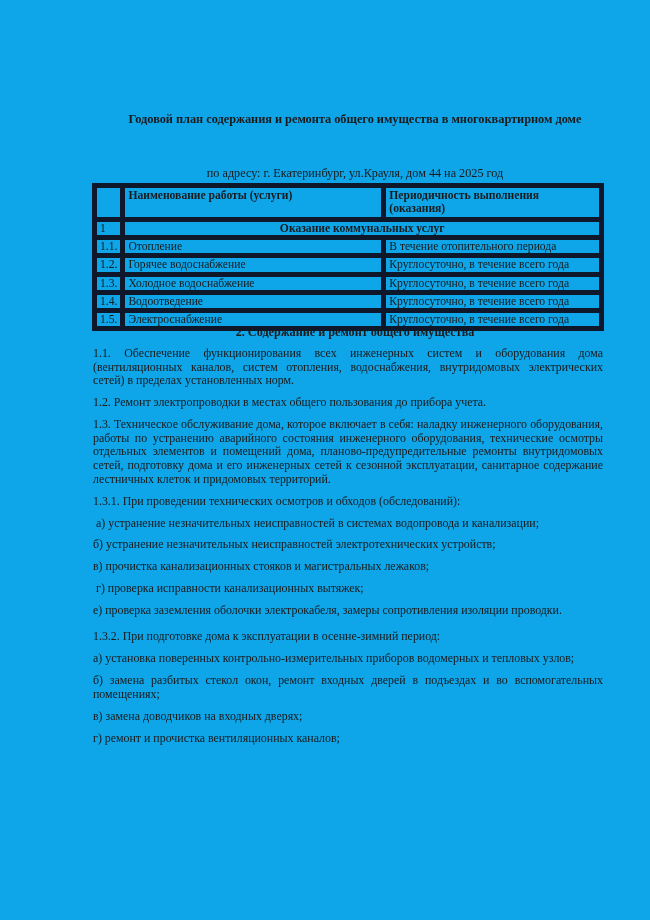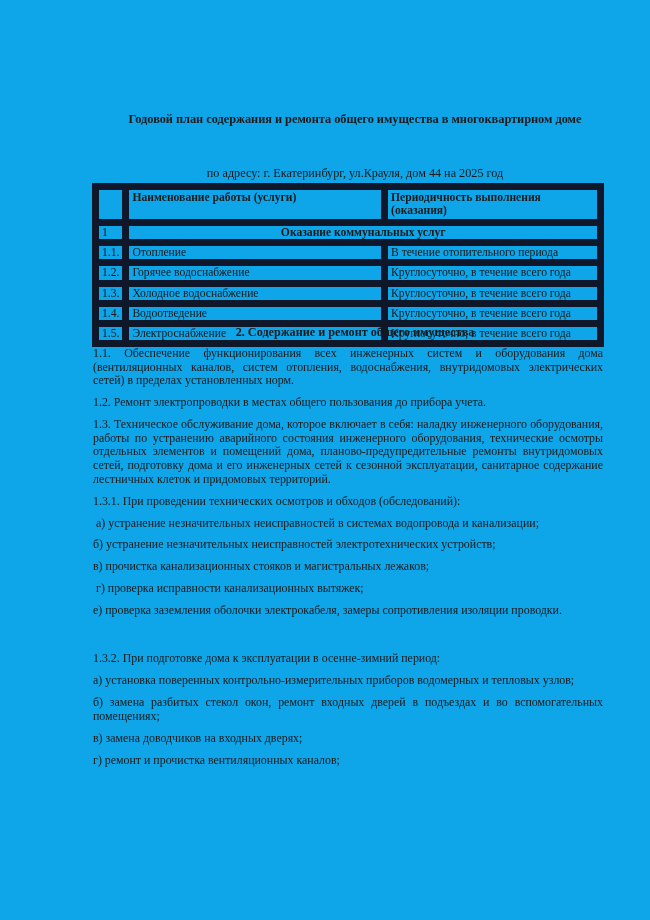--- a/index.html
+++ b/index.html
@@ -15,39 +15,39 @@
   }
   .subtitle {
     position: absolute; left: 60px; width: 590px; top: 138px;
     text-align: center; font-size: 12.2px; margin-top: 28px;
   }
   table.services {
     position: absolute; left: 92px; top: 183px; width: 512px;
     border-collapse: collapse; font-size: 11.6px; line-height: 13.2px;
   }
   table.services td {
-    border: 7px solid #0f172a; padding: 0 3px; vertical-align: top;
+    border: 5px solid #0f172a; padding: 0 3px; vertical-align: top;
   }
   table.services col.c1 { width: 26px; }
   table.services col.c2 { width: 265px; }
   table.services col.c3 { width: 221px; }
   table.services tr.head td { font-weight: bold; height: 28px; padding-top: 1px; }
   table.services tr.group td.group-title { font-weight: bold; text-align: center; }
   .section-title {
     position: absolute; left: 60px; width: 590px; top: 325px;
     text-align: center; font-weight: bold; font-size: 12.2px;
   }
   .content {
     position: absolute; left: 93px; width: 510px; top: 347px;
     font-size: 11.9px; line-height: 13.6px; text-align: justify;
   }
   .content p { margin: 0 0 8.4px 0; }
   .content p.italic { font-style: italic; }
   .content p.indent1 { padding-left: 3px; }
-  .content p.gap { margin-top: 34px; }
+  .content p.gap { margin-top: 12px; }
 </style>
 </head>
 <body>
 
 <div class="page">
 
   <div class="title">Годовой план содержания и ремонта общего имущества в многоквартирном доме</div>
   <div class="subtitle">по адресу: г. Екатеринбург, ул.Крауля, дом 44 на 2025 год</div>
 
   <table class="services">

